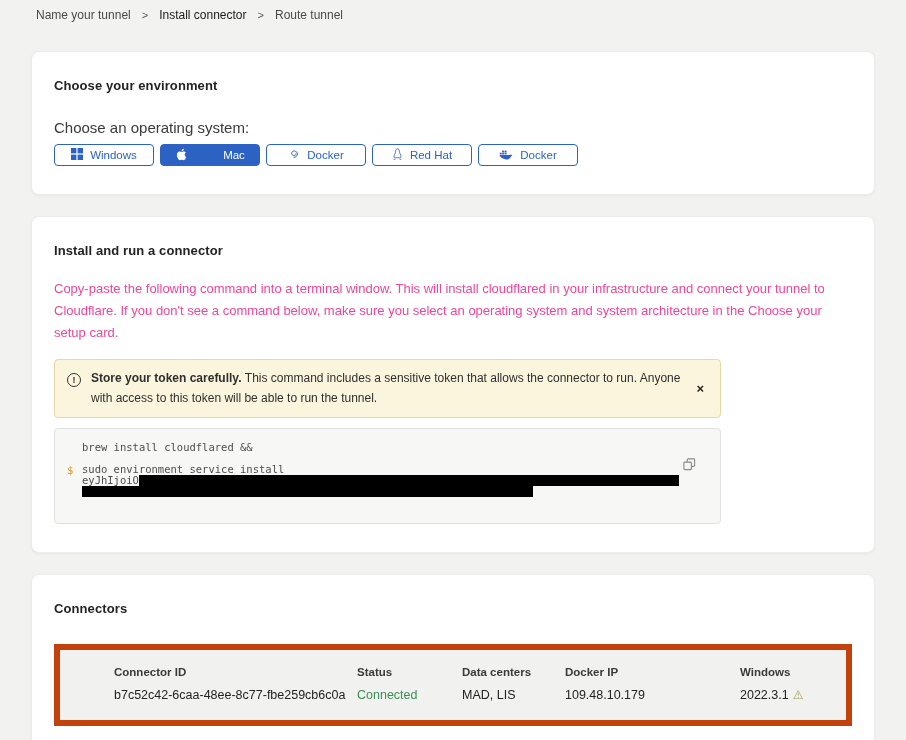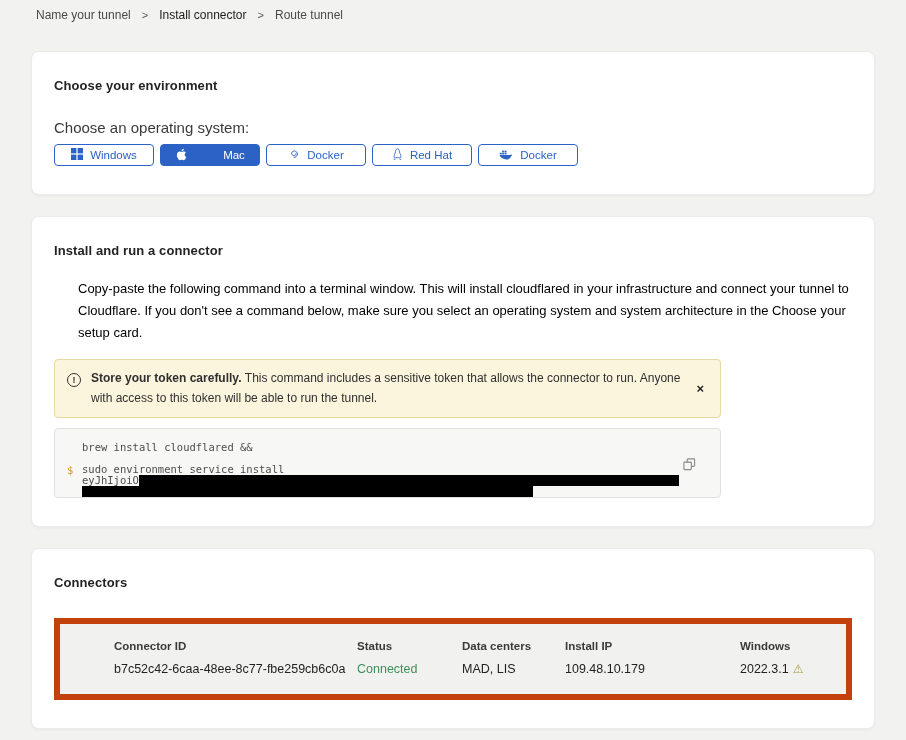--- a/index.html
+++ b/index.html
@@ -27,33 +27,33 @@
   
   .os-label { margin-top:26px; font-size:15px; color:#3a3a3a; }
   .os-row { margin-top:8px; display:flex; gap:6px; }
   .os-btn { width:100px; height:22px; border:1px solid #2b62c4; border-radius:4px;
     background:#fff; color:#2b62c4; font-size:11.5px; font-family:"Liberation Sans",sans-serif;
     display:flex; align-items:center; justify-content:center; gap:7px; cursor:pointer; }
   .os-btn.selected { background:#2b62c4; color:#fff;gap:36px; }
   .os-btn svg { flex:0 0 auto; }
 
   
-  .desc { margin-top:20px; font-size:13px; line-height:1.68; color:#000000; max-width:800px;margin-left:24px; }
+  .desc { margin-top:20px; font-size:13px; line-height:1.68; color:#ec4899; max-width:800px; }
   .callout { margin-top:16px; width:667px; background:#fcf5dd; border:1px solid #e4d8a4;
     border-radius:4px; padding:9px 12px; display:flex; align-items:flex-start; gap:10px;
     font-size:12px; line-height:1.6; color:#2f2f2f; }
   .alert-circle { flex:0 0 auto; margin-top:4px; width:14px; height:14px; border:1.3px solid #333;
     border-radius:50%; display:flex; align-items:center; justify-content:center;
     font-size:9px; font-weight:700; color:#333; }
   .callout-text b { font-weight:700; }
   .callout-close { margin-left:auto; align-self:center; border:none; background:none;
     font-size:13px; font-weight:700; color:#222; cursor:pointer; padding:0 4px; }
 
   .codeblock { margin-top:10px; width:667px; background:#f7f7f6; border:1px solid #e0e0e0;
-    border-radius:4px; padding:13px 40px 0 27px; position:relative;
+    border-radius:4px; padding:13px 40px 26px 27px; position:relative;
     font-family:"DejaVu Sans Mono", monospace; font-size:10.5px; color:#4d4d4d; }
   .code-line1 { margin-bottom:10px; line-height:11px; }
   .code-line2 { line-height:12px; }
   .prompt { position:absolute; left:12px; top:35px; color:#d79b2a; }
   .token-line { line-height:11px; display:flex; align-items:center; }
   .redact { background:#000; height:11px; display:inline-block; }
   .redact.bar1 { width:540px; }
   .redact.bar2 { width:451px; }
   .copy-btn { position:absolute; right:24px; top:29px; background:none; border:none; cursor:pointer; }
 
@@ -176,21 +176,21 @@
   </div>
 </section>
 
 <section class="card">
   <div class="card-inner">
     <h2>Connectors</h2>
     <div class="ctable">
       <div class="th">Connector ID</div>
       <div class="th">Status</div>
       <div class="th">Data centers</div>
-      <div class="th">Install IP</div>
+      <div class="th">Docker IP</div>
       <div class="th">Windows</div>
 
       <div class="td">b7c52c42-6caa-48ee-8c77-fbe259cb6c0a</div>
       <div class="td status">Connected</div>
       <div class="td">MAD, LIS</div>
       <div class="td">109.48.10.179</div>
       <div class="td">
         <span>2022.3.1</span><span class="warn-tri">⚠</span>
       </div>
     </div>

